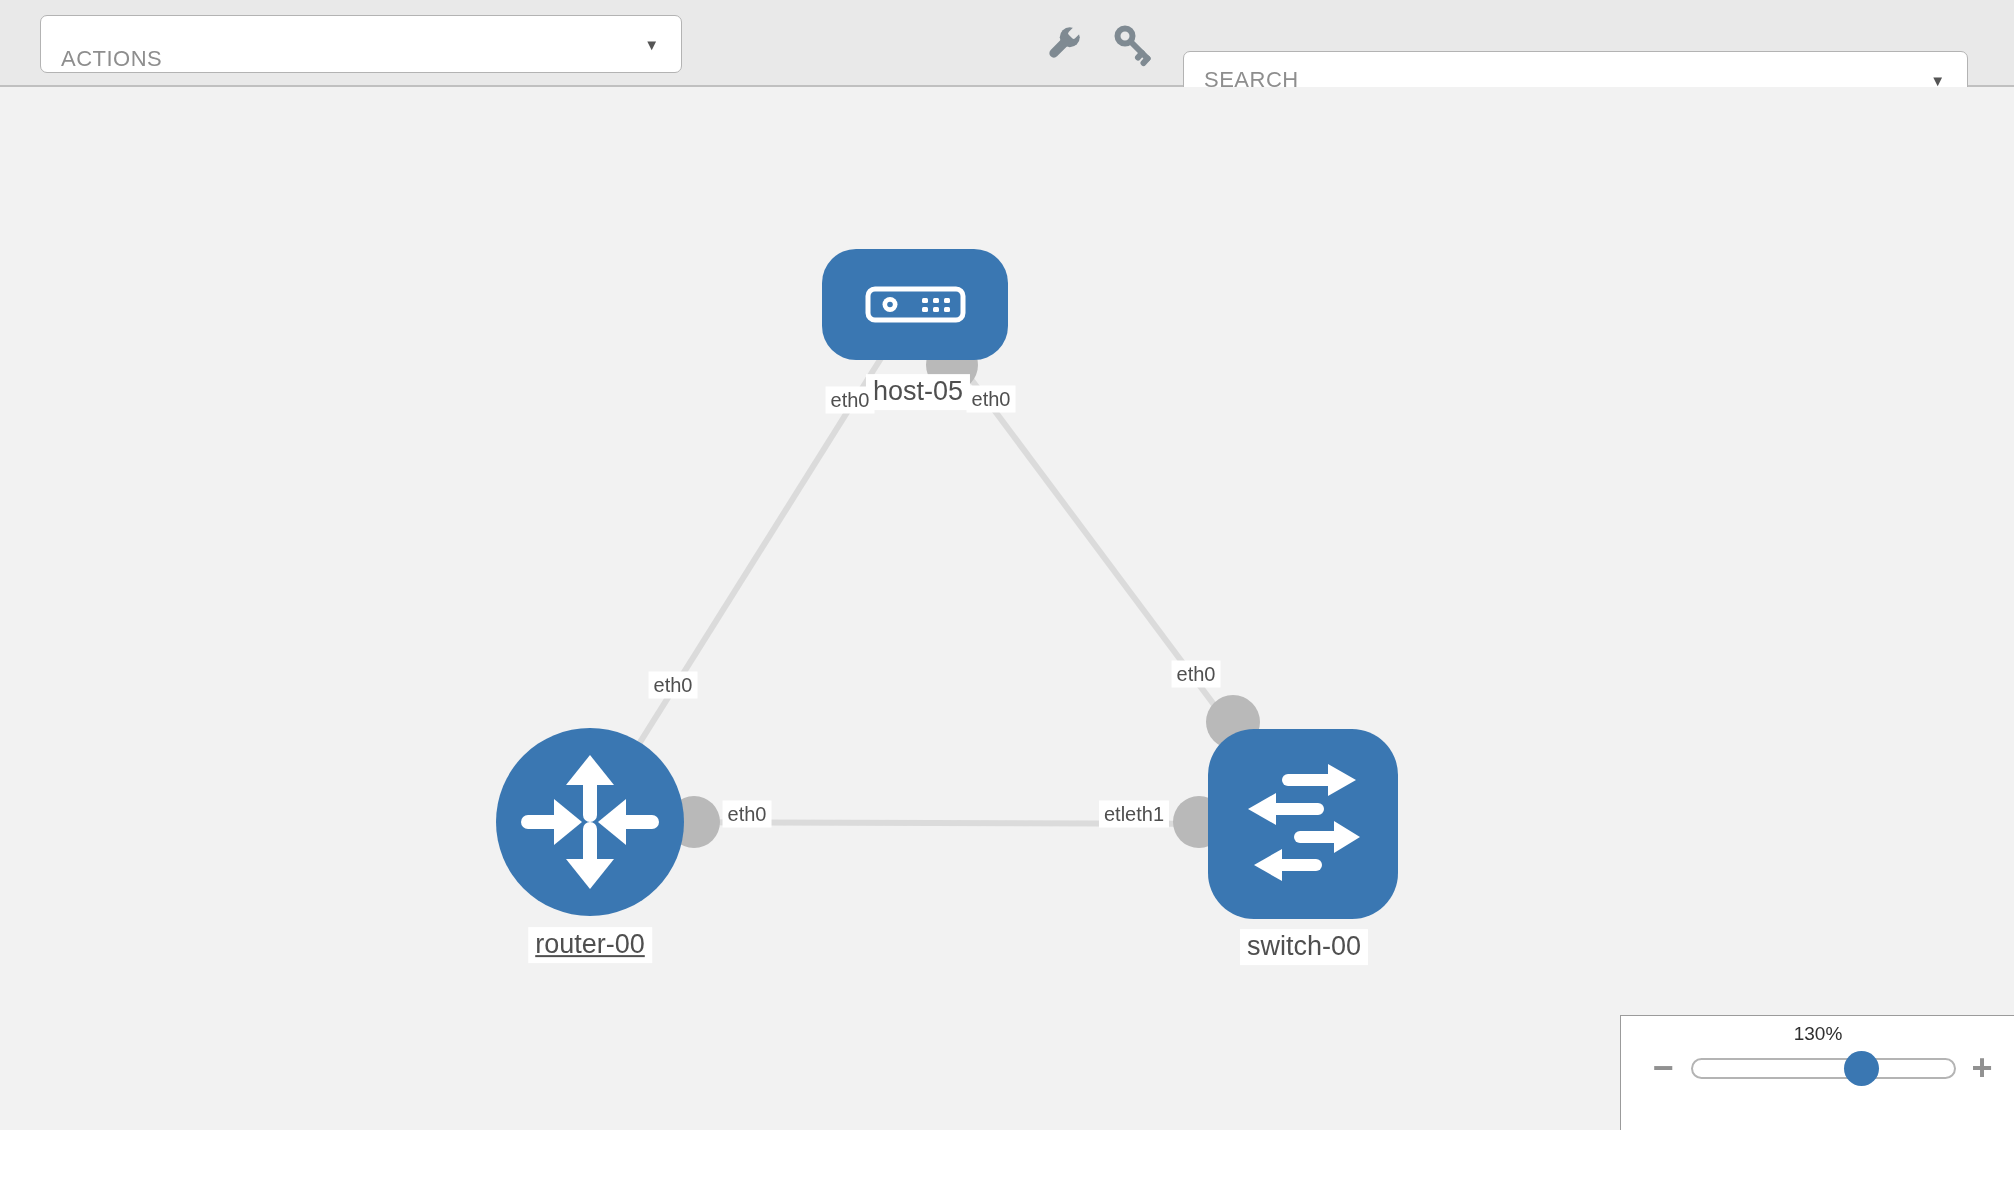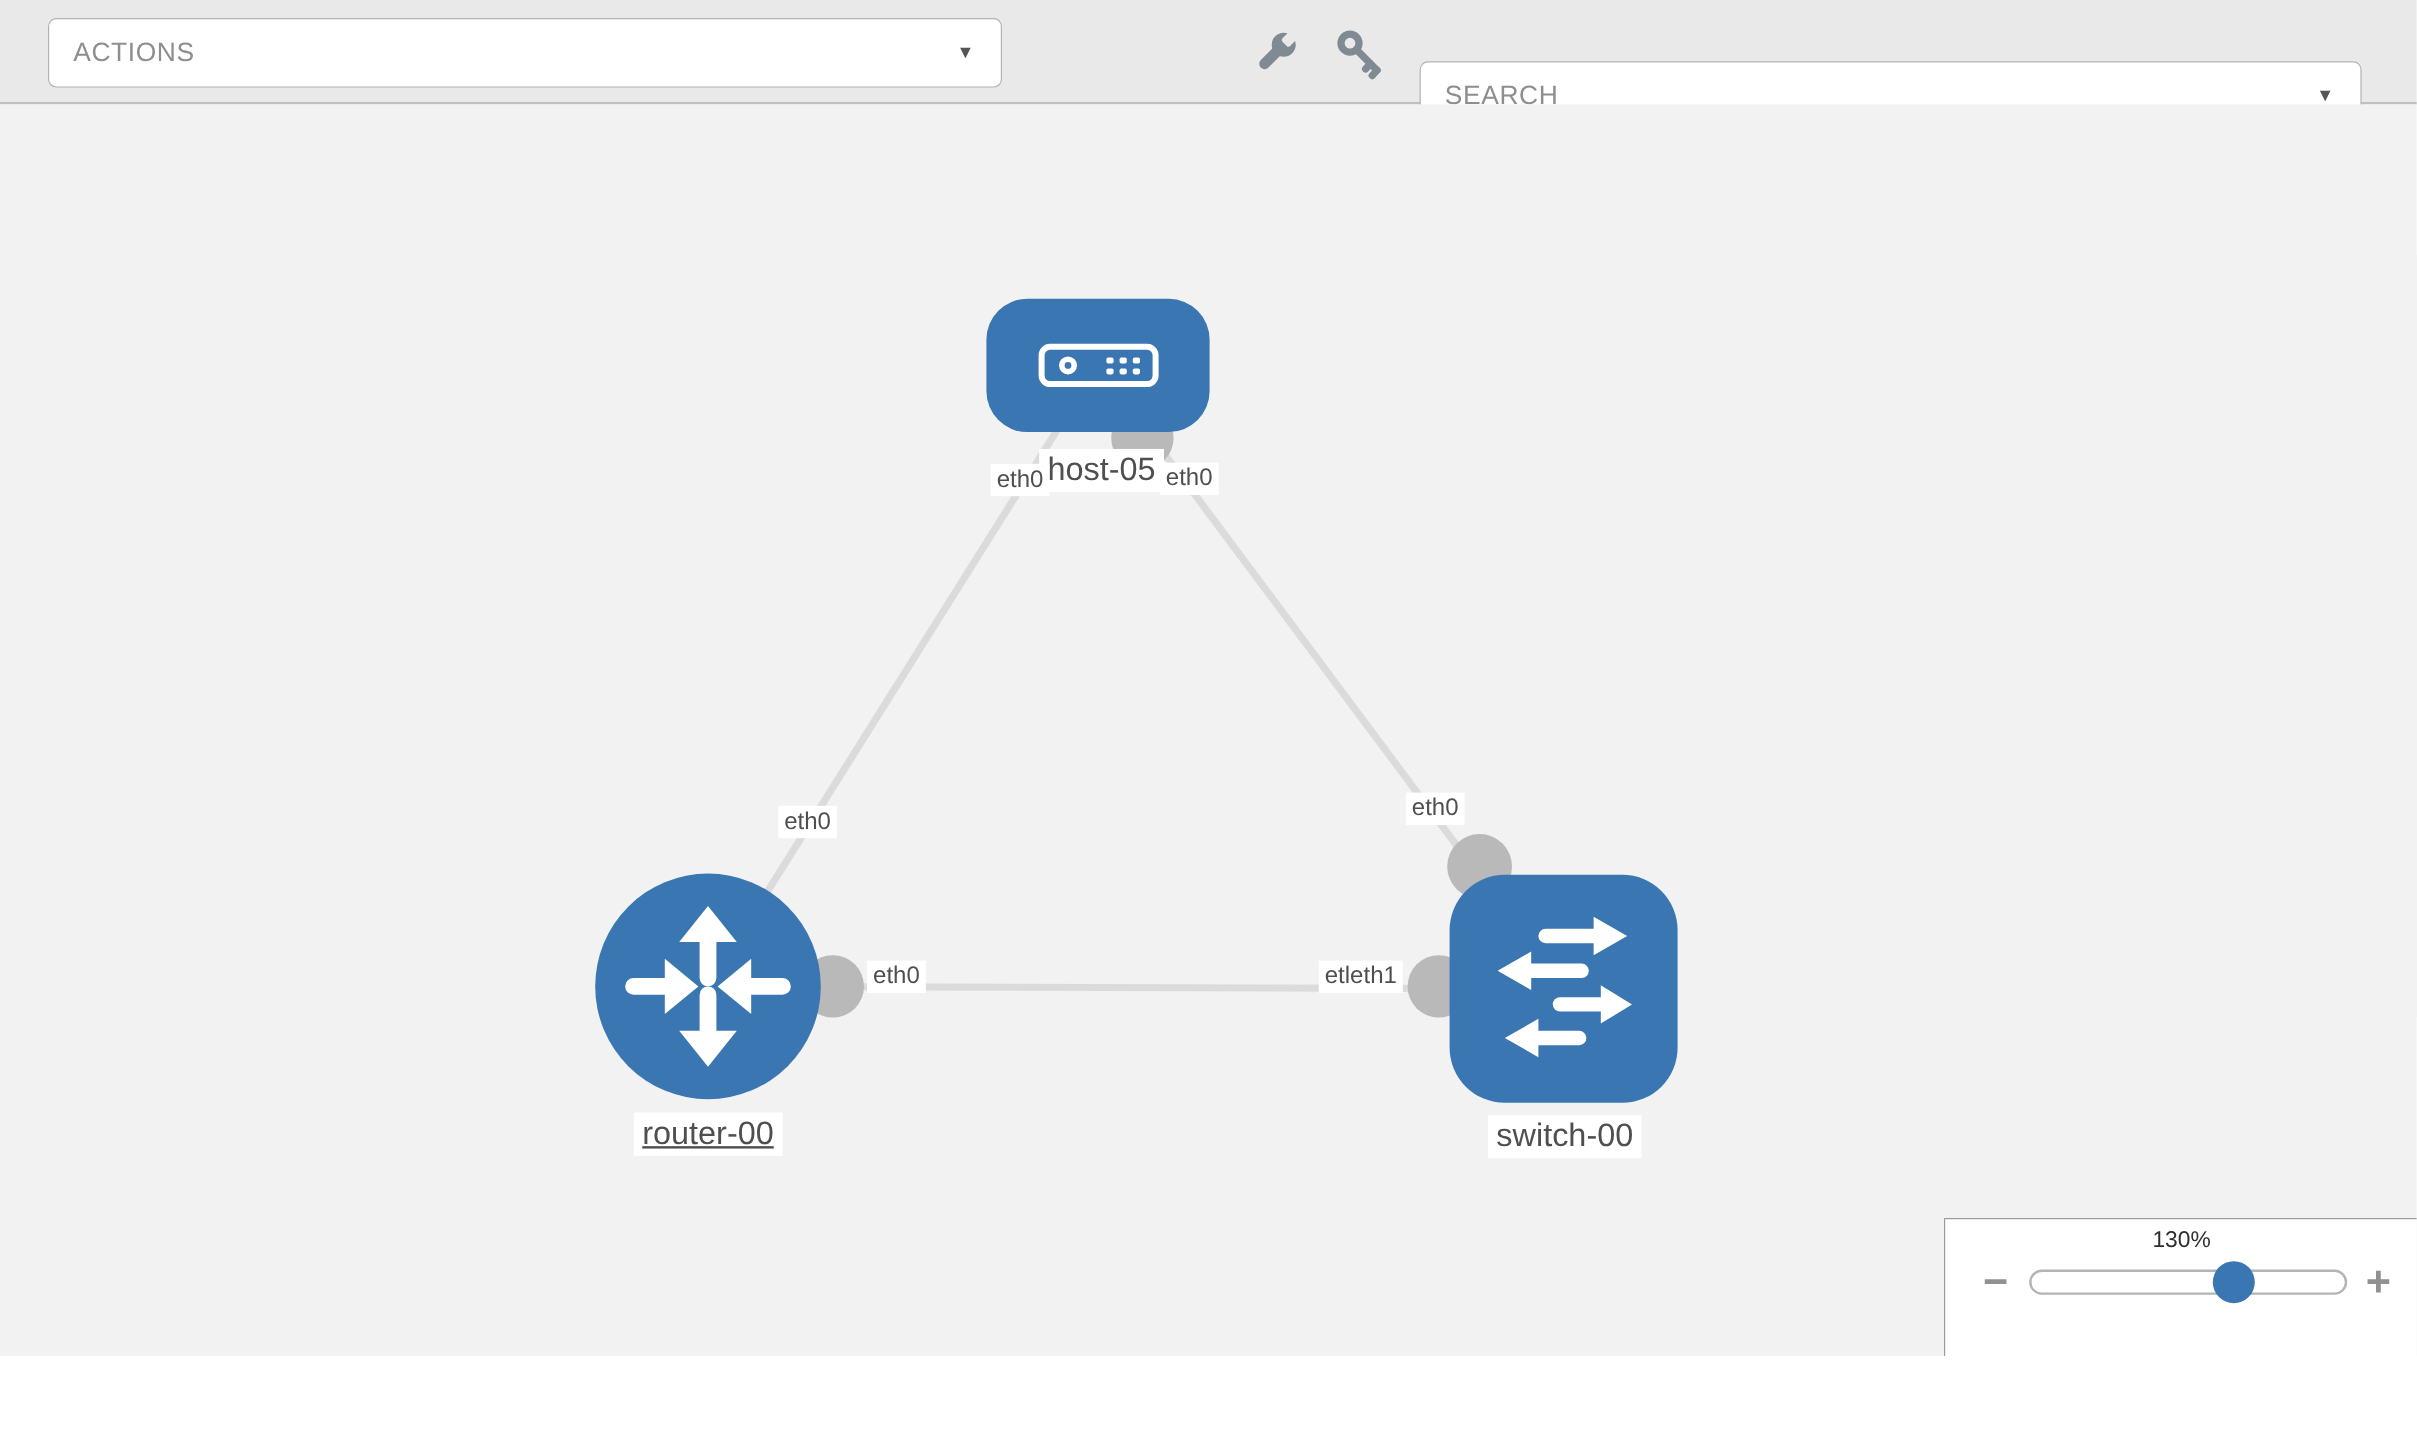--- a/index.html
+++ b/index.html
@@ -14,21 +14,21 @@
                border:none; background:transparent; cursor:pointer; padding:0; }
 
   
   .toolbar { position:relative; height:87px; background:#e9e9e9; border-bottom:2px solid #c0c0c0; }
   .select-box { position:absolute; top:15px; height:58px; background:#ffffff;
                 border:1px solid #b3b3b3; border-radius:7px; display:flex; align-items:center;
                 padding:0 20px; cursor:pointer; }
   .select-box .lbl { font-size:22px; color:#8e8e8e; letter-spacing:0.5px; }
   .select-box .caret { position:absolute; right:22px; top:50%; transform:translateY(-50%);
                        font-size:15px; color:#555; }
-  .actions-box { left:40px;  width:795px; }
+  .actions-box { left:40px;  width:642px;align-items:flex-end; }
   .search-box  { left:1183px; width:785px;margin-top:36px; }
   .tool-icon-btn { position:absolute; top:23px; width:44px; height:44px; border:none;
                    background:transparent; cursor:pointer; padding:0; }
   .tool-icon-btn.wrench { left:1040px; }
   .tool-icon-btn.key    { left:1112px; }
 
   
   .canvas { position:relative; width:2014px; height:1043px; background:#f2f2f2; overflow:hidden; }
   .topo-svg { position:absolute; left:0; top:0; }
 

